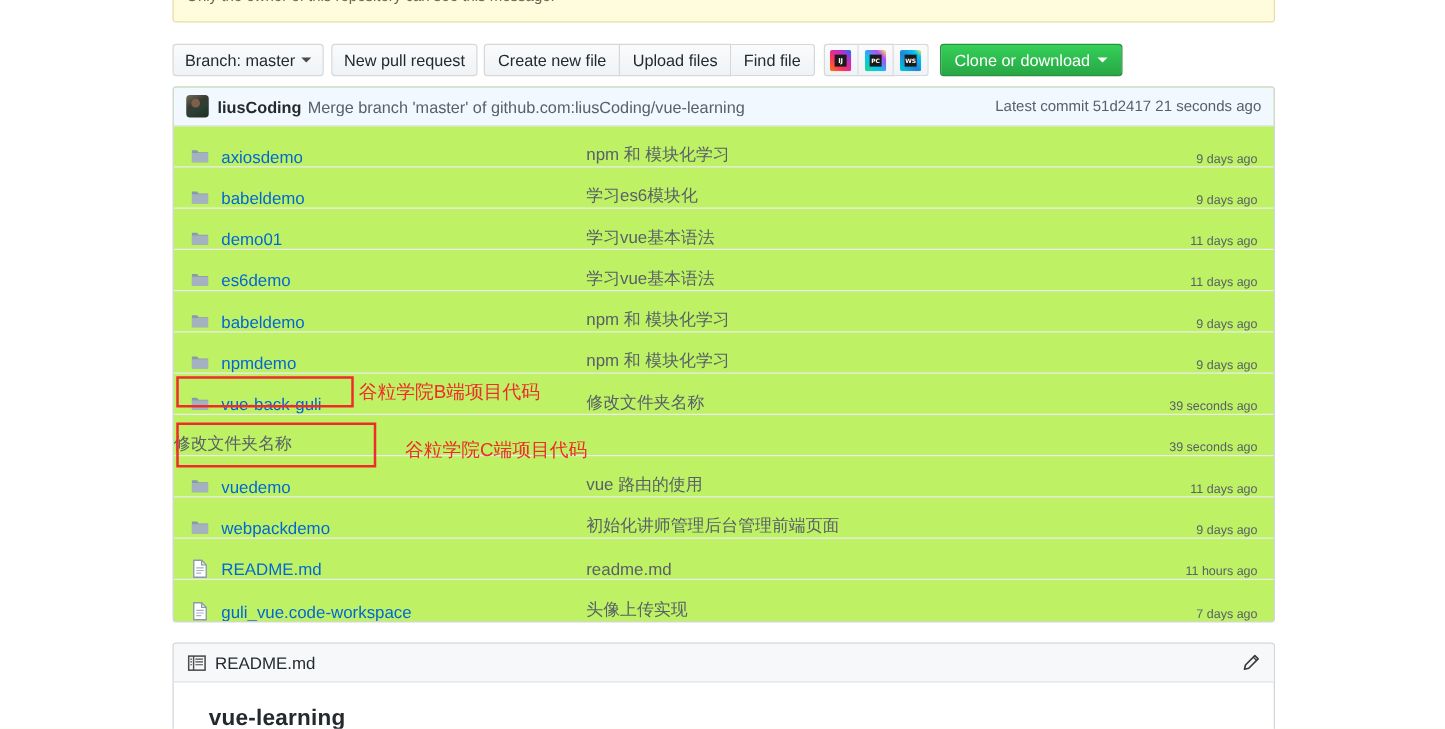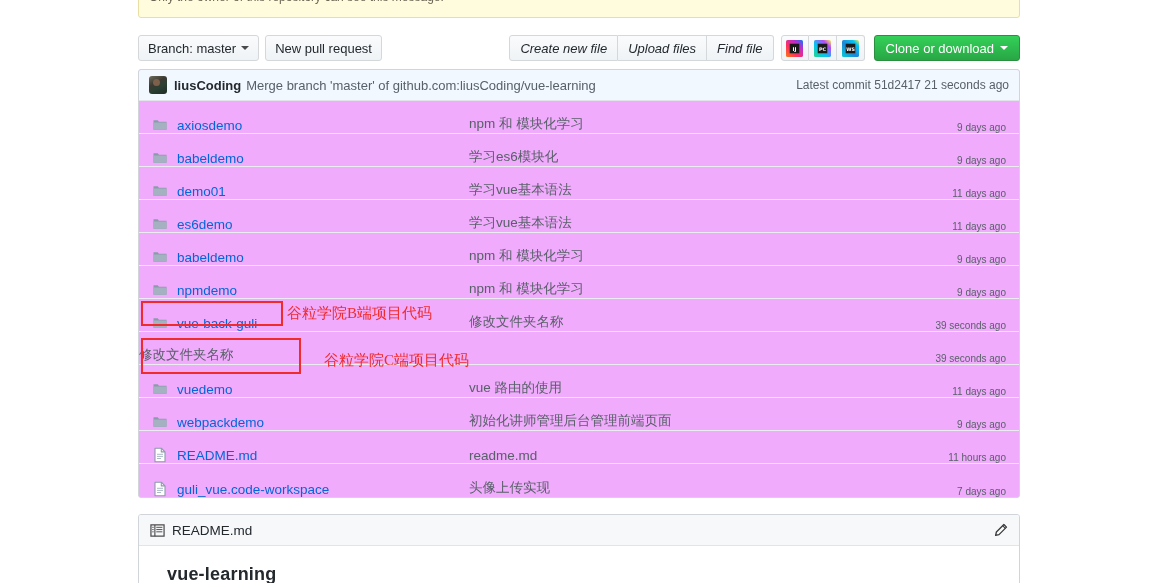--- a/index.html
+++ b/index.html
@@ -40,21 +40,21 @@
     color: #6b6554;
     line-height: 14px;
     white-space: nowrap;
   }
 
   
   .toolbar {
     position: absolute;
     left: 138px;
     top: 35px;
-    width: 882px;
+    width: 760px;
     height: 26px;
   }
 
   .btn-group-left {
     position: absolute;
     left: 0;
     top: 0;
     display: flex;
     gap: 6px;
   }
@@ -89,21 +89,20 @@
     position: absolute;
     right: 0;
     top: 0;
     display: flex;
     align-items: center;
     gap: 0;
   }
 
   .btn-seg-group {
     display: flex;
-    font-style: italic;
   }
   .btn-seg {
     display: inline-flex;
     align-items: center;
     height: 26px;
     padding: 0 10px;
     font-size: 13px;
     color: #24292e;
     background: linear-gradient(#fafbfc, #eff3f6);
     border: 1px solid #d5d8db;
@@ -164,21 +163,21 @@
   }
 
   
   .file-box {
     position: absolute;
     left: 138px;
     top: 69px;
     width: 882px;
     border: 1px solid #d1d5da;
     border-radius: 3px;
-    background: #f0abfc;
+    background: #bef264;
     overflow: hidden;
   }
 
   .commit-row {
     display: flex;
     align-items: center;
     height: 31px;
     padding: 0 10px;
     background: #f1f8ff;
     border-bottom: 1px solid #e1e4e8;
@@ -334,21 +333,21 @@
     position: absolute;
     border: 2px solid #ef2b2b;
     pointer-events: none;
     z-index: 20;
     background: transparent;
   }
   .anno-text {
     position: absolute;
     color: #ef2b2b;
     font-size: 15px;
-    font-family: Liberation Serif, serif;
+    font-family: Liberation Sans, sans-serif;
     white-space: nowrap;
     z-index: 21;
     pointer-events: none;
     line-height: 1;
   }
 
   #anno-box-1 { left: 141px; top: 301px; width: 142px; height: 25px; }
   #anno-text-1 { left: 287px; top: 306px; }
   #anno-box-2 { left: 141px; top: 338px; width: 160px; height: 36px; }
   #anno-text-2 { left: 324px; top: 353px; }

